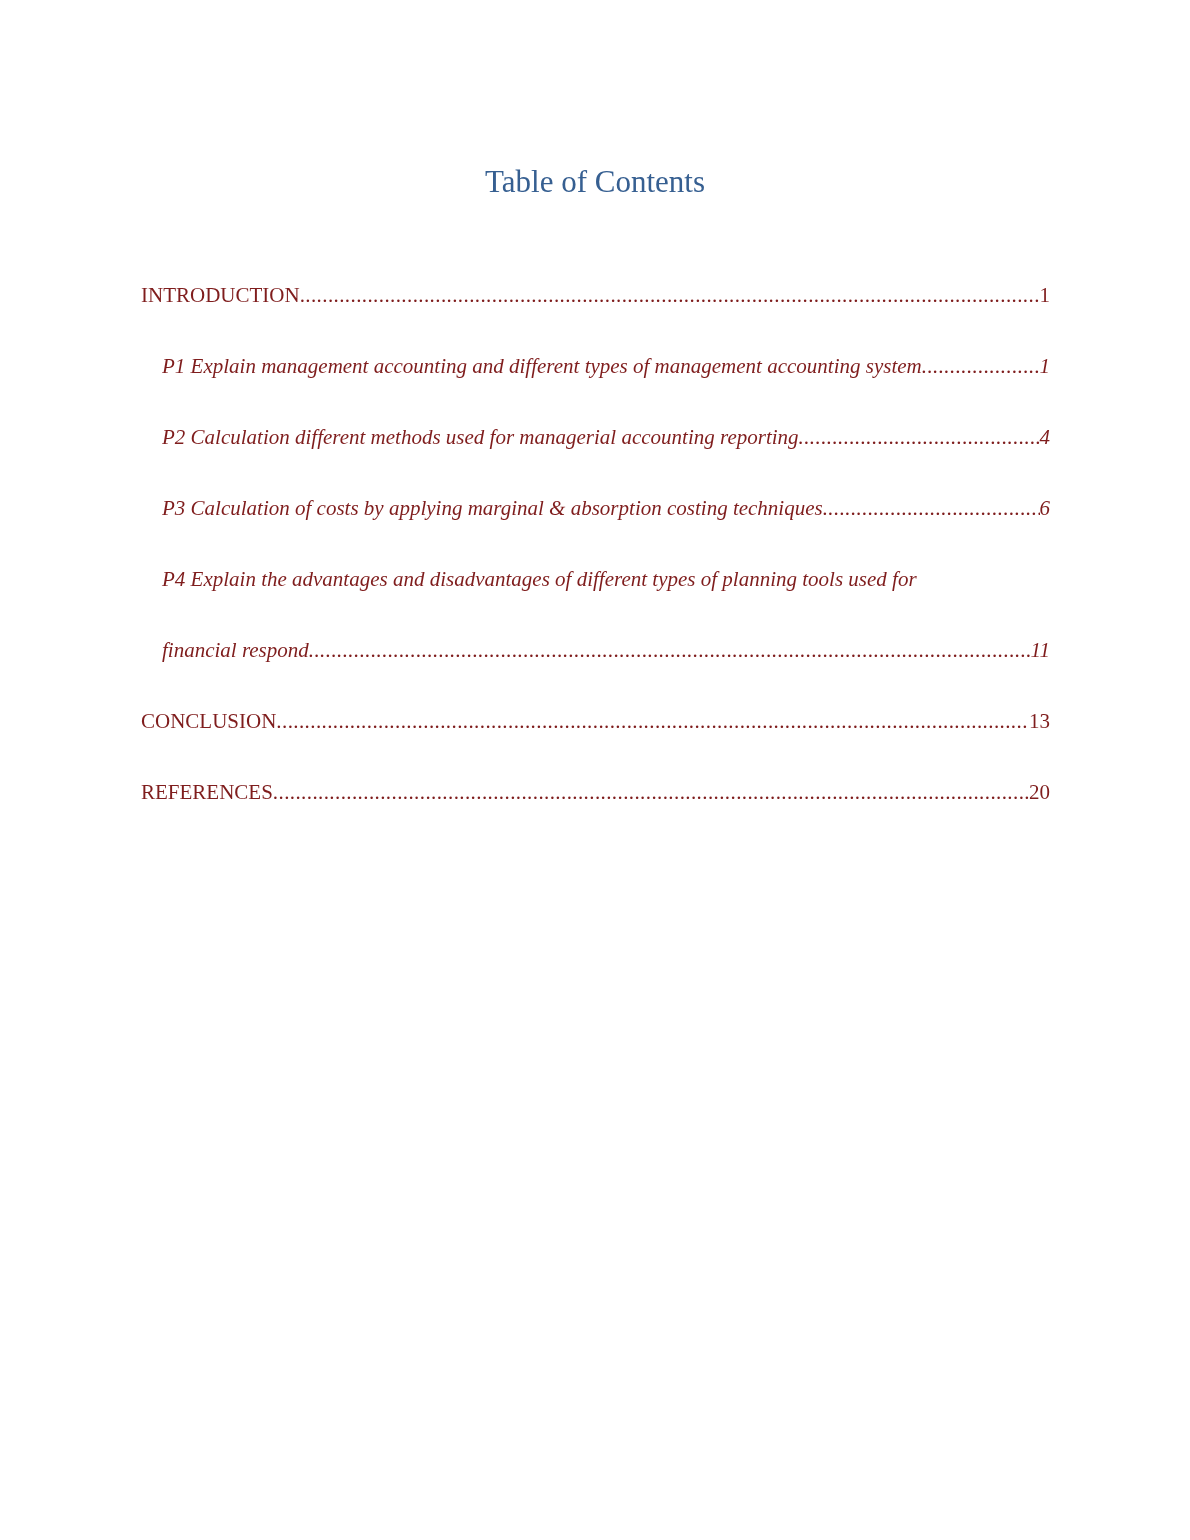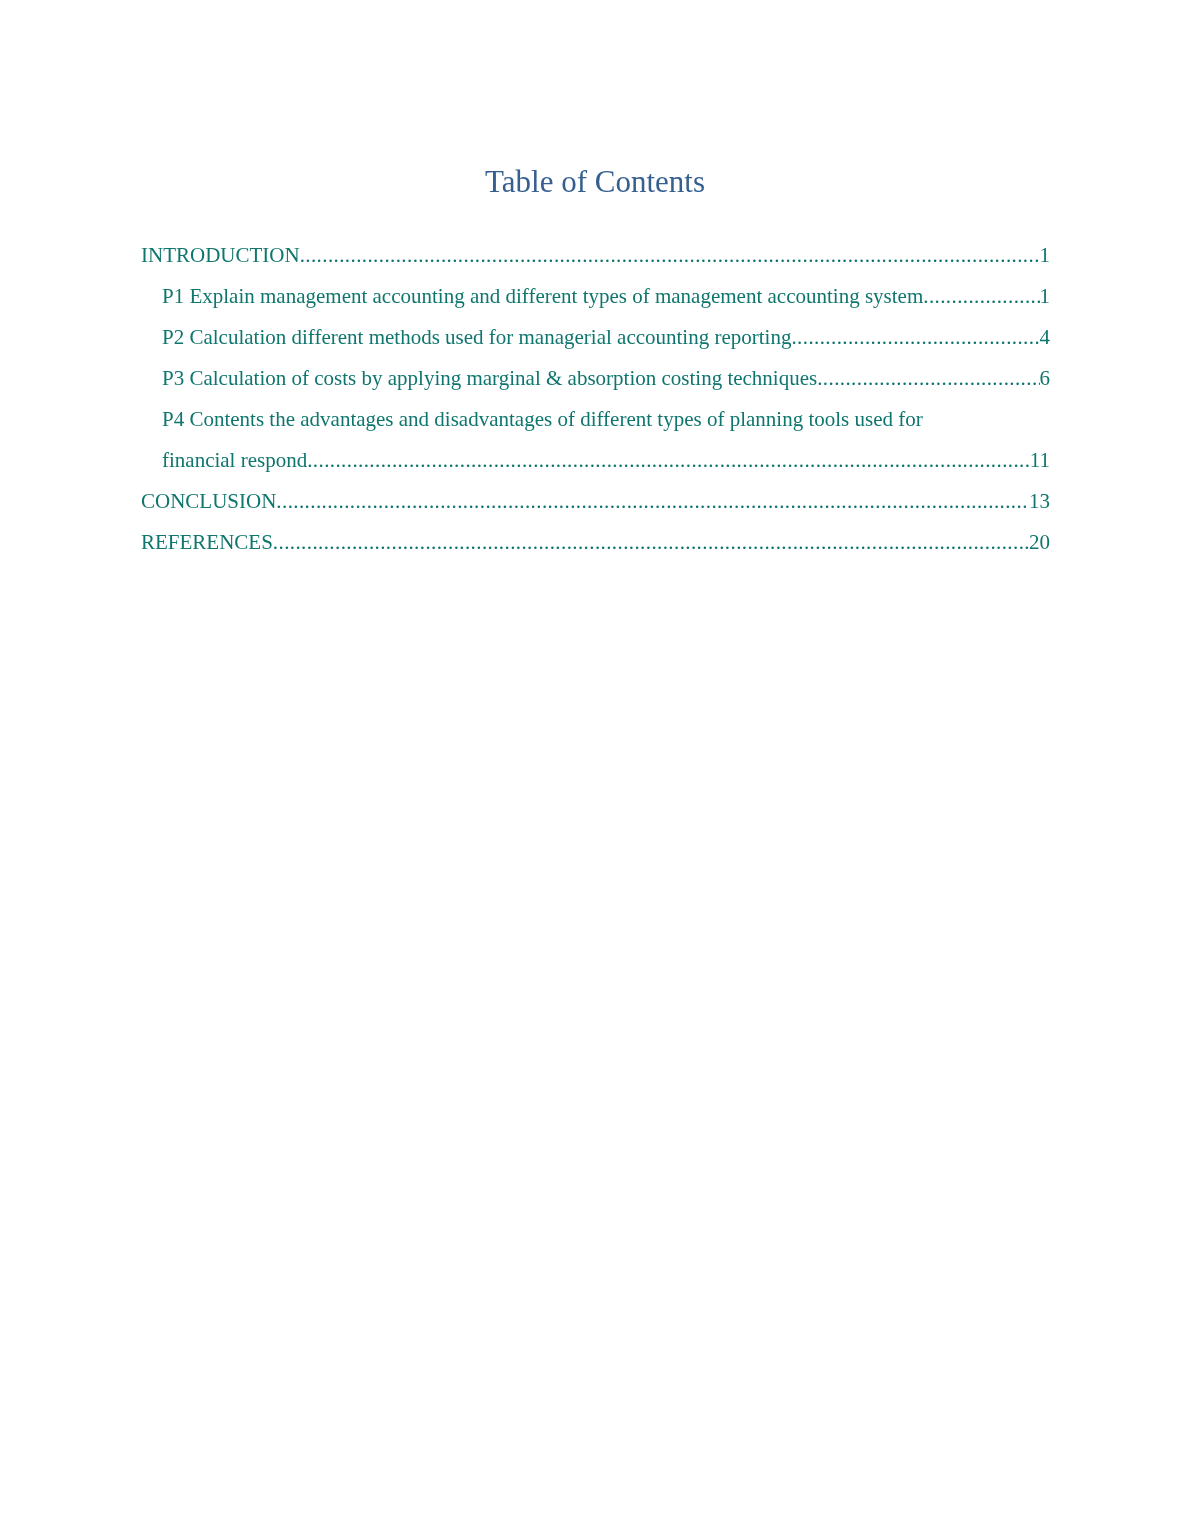--- a/index.html
+++ b/index.html
@@ -39,25 +39,27 @@
       top: 240px;
       width: 909px;
       font-size: 21px;
       line-height: 31px;
     }
     .toc-entry {
       position: relative;
       margin-bottom: 10px;
       display: block;
       text-decoration: none;
-      color: #0f766e;
+      color: #7f1d1d;
       cursor: pointer;
+      margin-top: 40px;
     }
     .toc-entry.level-2 {
       padding-left: 21px;
+      font-style: italic;
     }
     .toc-line {
       display: flex;
       align-items: baseline;
       white-space: nowrap;
       overflow: hidden;
     }
     .toc-first-line {
       white-space: nowrap;
     }
@@ -112,21 +114,21 @@
 
     <a class="toc-entry level-2">
       <div class="toc-line">
         <span class="toc-text">P3 Calculation of costs by applying marginal &amp; absorption costing techniques</span>
         <span class="toc-leader"></span>
         <span class="toc-page">6</span>
       </div>
     </a>
 
     <a class="toc-entry level-2">
-      <div class="toc-first-line">P4 Contents the advantages and disadvantages of different types of planning tools used for</div>
+      <div class="toc-first-line">P4 Explain the advantages and disadvantages of different types of planning tools used for</div>
     </a>
 
     <a class="toc-entry level-2">
       <div class="toc-line">
         <span class="toc-text">financial respond</span>
         <span class="toc-leader"></span>
         <span class="toc-page">11</span>
       </div>
     </a>
 

